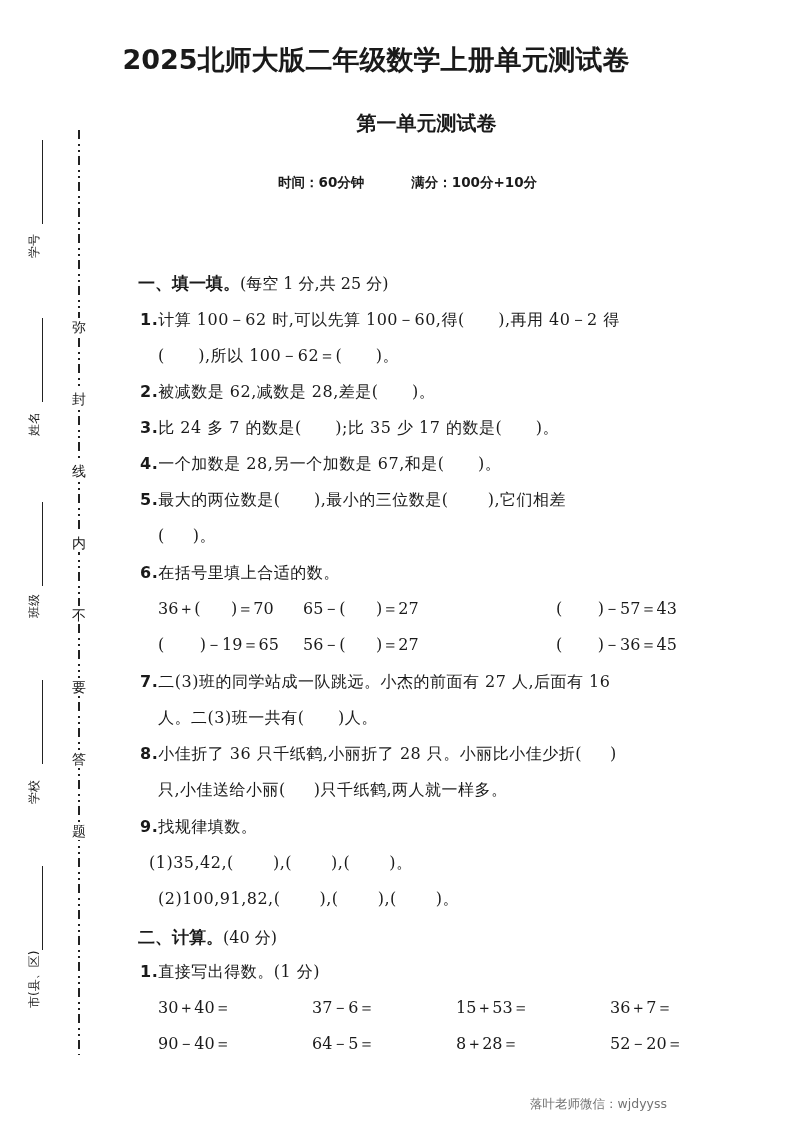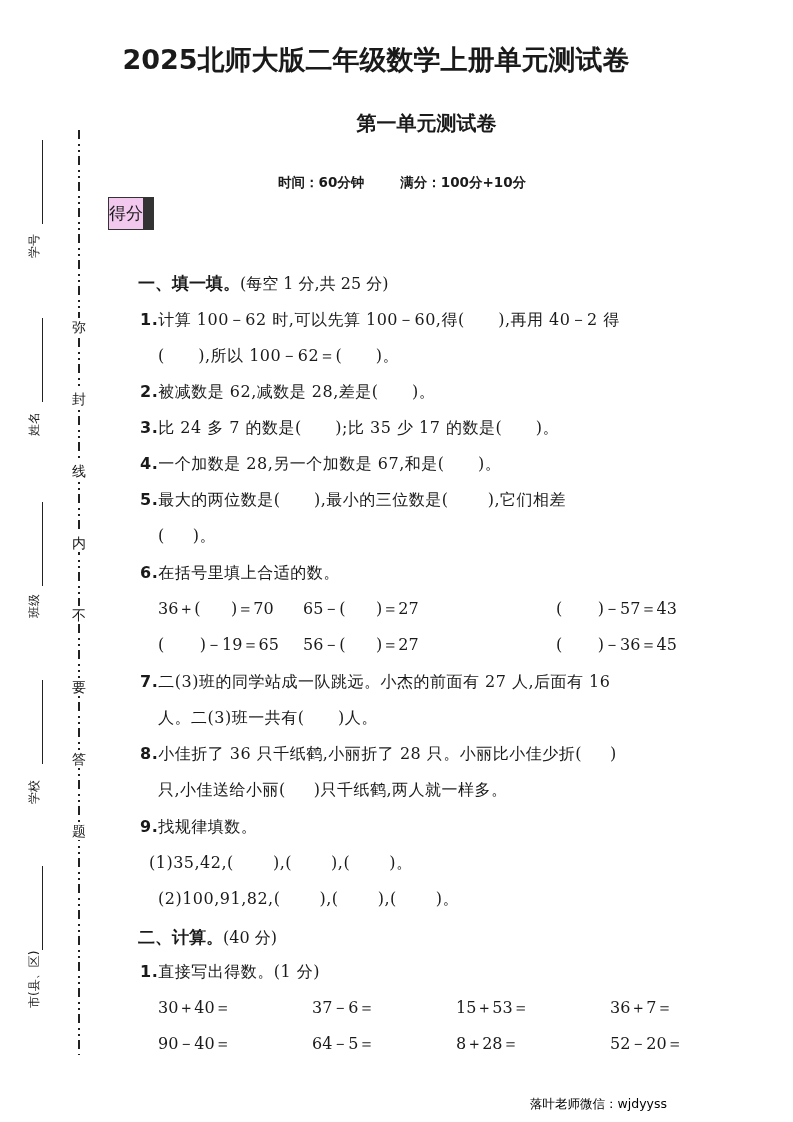--- a/index.html
+++ b/index.html
@@ -15,41 +15,41 @@
   .subtitle {
     position: absolute; left: 0; width: 793px; top: 110px; text-align: center;
     font-family: "DejaVu Sans", "Liberation Sans", sans-serif;
     font-size: 20px; font-weight: bold; padding-left: 60px; box-sizing: border-box;
   }
   .meta {
     position: absolute; top: 174px; left: 278px;
     font-family: "DejaVu Sans", "Liberation Sans", sans-serif;
     font-size: 13.5px; font-weight: bold; white-space: pre;
   }
-  .meta span { margin-right: 36px; }
+  .meta span { margin-right: 47px; }
   table.score {
     position: absolute; left: 108px; top: 197px; border-collapse: collapse;
     font-family: "DejaVu Sans", "Liberation Sans", sans-serif;
   }
   table.score td {
     border: 1px solid #333; height: 31px; text-align: center; font-size: 17px; padding: 0;
   }
   table.score tr.hdr td { background: #f3c8ef; }
   table.score td.rowlabel { background: #f3c8ef; }
   .section {
     position: absolute; left: 108px; font-size: 16px; margin-left: 30px;
   }
   .section b { font-family: "DejaVu Sans", "Liberation Sans", sans-serif; font-size: 17px; }
   .line {
     position: absolute; font-size: 16px; white-space: pre; letter-spacing: 0.5px;
   }
   .num { font-weight: bold; font-family: "DejaVu Sans", "Liberation Sans", sans-serif; }
   .eq { position: absolute; font-size: 16px; white-space: pre; }
   .footer {
-    position: absolute; top: 1096px; left: 530px; font-size: 12.5px; color: #000000;
+    position: absolute; top: 1096px; left: 530px; font-size: 12.5px; color: #737373;
     font-family: "DejaVu Sans", "Liberation Sans", sans-serif;
     text-align: center;
   }
   
   .dash-line {
     position: absolute; left: 78px; top: 130px; height: 925px; width: 2px;
     background-image: repeating-linear-gradient(to bottom, #222 0 9px, transparent 9px 14px, #222 14px 16px, transparent 16px 20px, #222 20px 22px, transparent 22px 26px);
   }
   .seal-char {
     position: absolute; left: 71px; width: 16px; background: #fff; text-align: center;
@@ -63,33 +63,20 @@
 </style>
 </head>
 <body>
 
 <div class="title">2025北师大版二年级数学上册单元测试卷</div>
 <div class="subtitle">第一单元测试卷</div>
 <div class="meta"><span>时间：60分钟</span><span>满分：100分+10分</span></div>
 
 <table class="score">
   <tbody>
-  <tr>
-    <td class="rowlabel">得分</td>
-    <td></td>
-    <td></td>
-    <td></td>
-    <td></td>
-    <td></td>
-    <td></td>
-    <td></td>
-    <td></td>
-    <td></td>
-    <td></td>
-  </tr>
 </tbody>
   </table>
 
 <div class="dash-line"></div>
 <div class="seal-char" style="top:318px">弥</div>
 <div class="seal-char" style="top:390px">封</div>
 <div class="seal-char" style="top:462px">线</div>
 <div class="seal-char" style="top:534px">内</div>
 <div class="seal-char" style="top:606px">不</div>
 <div class="seal-char" style="top:678px">要</div>

